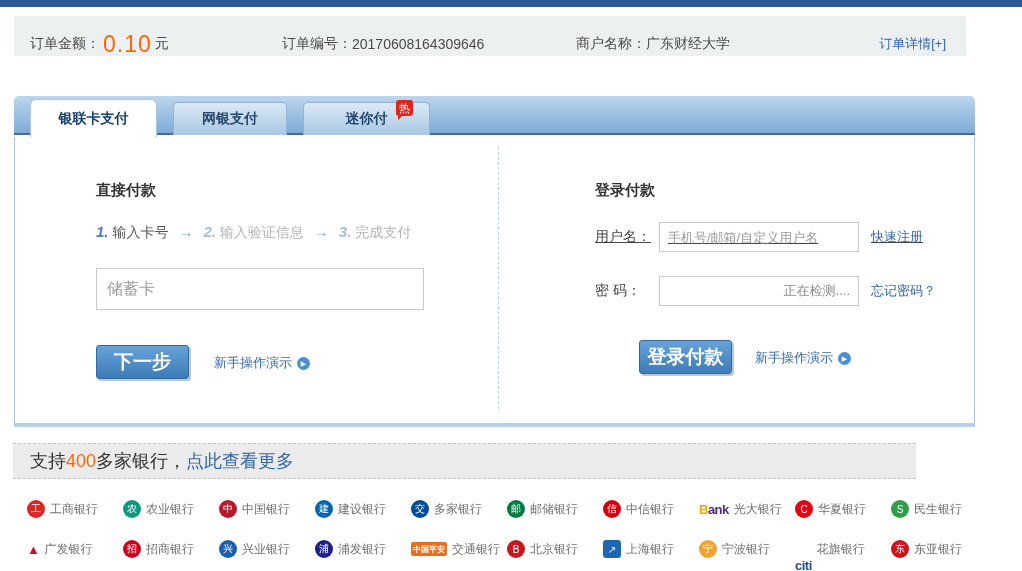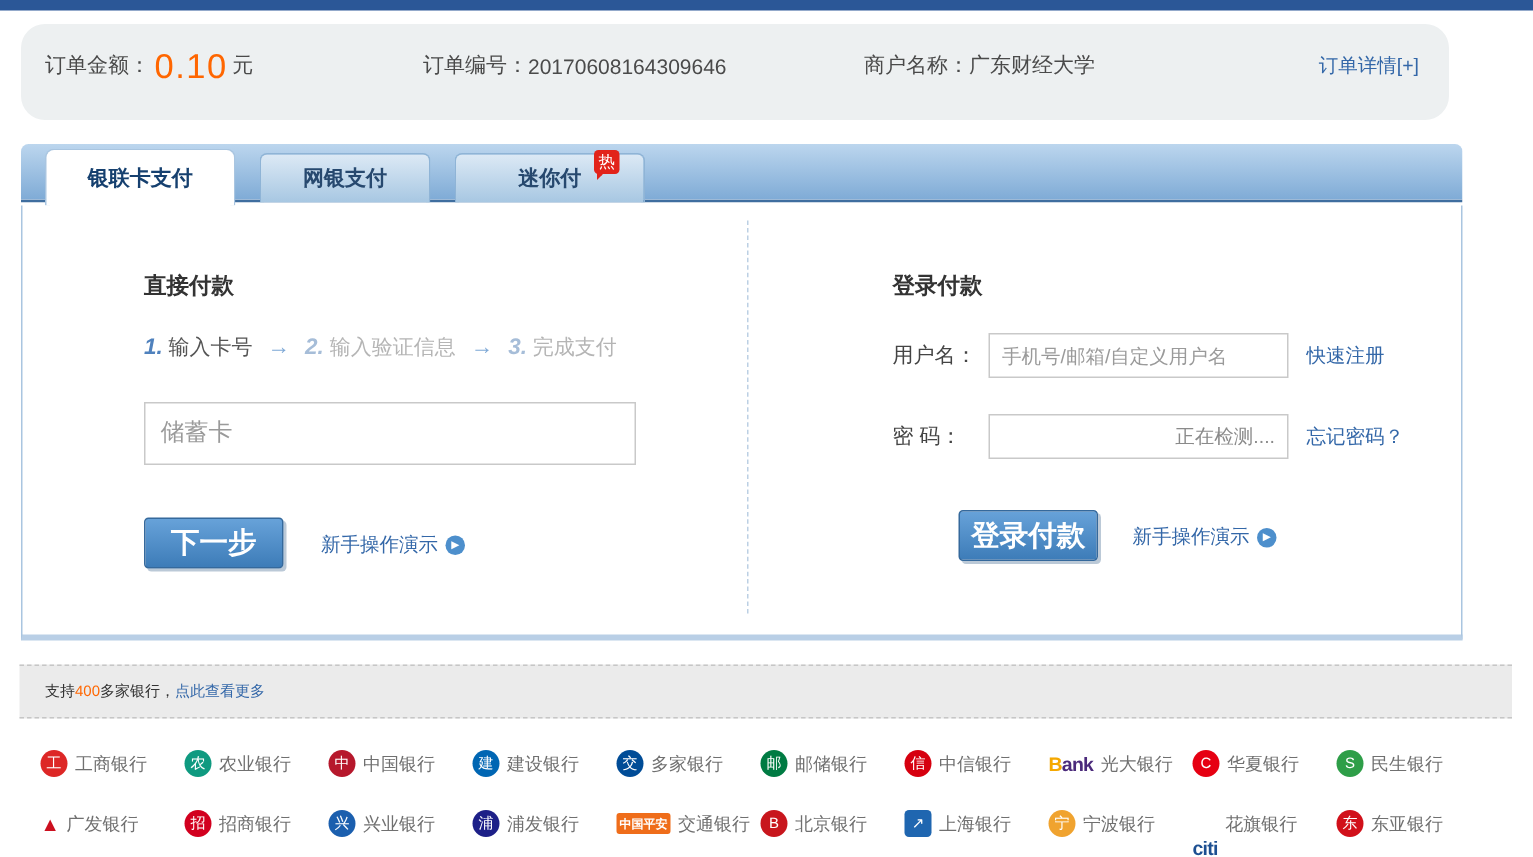--- a/index.html
+++ b/index.html
@@ -2,21 +2,21 @@
 <html><head>
 <meta charset="utf-8">
 <style>
   * { margin:0; padding:0; box-sizing:border-box; }
   html,body { width:1022px; height:571px; background:#fff; font-family:"Liberation Sans","DejaVu Sans",sans-serif; overflow:hidden; }
   .page { position:relative; width:1022px; height:571px; }
 
   .top-bar { position:absolute; left:0; top:0; width:1022px; height:7px; background:#2b5797; }
 
   
-  .order-bar { position:absolute; left:14px; top:16px; width:952px; height:64px; background:#edf0f1;border-radius:16px; }
+  .order-bar { position:absolute; left:14px; top:16px; width:952px; height:40px; background:#edf0f1; }
   .order-bar .cell { position:absolute; top:0; height:56px; display:flex; align-items:center; font-size:14px; color:#4a4a4a; }
   .cell-amount { left:16px; }
   .cell-orderno { left:268px; }
   .cell-merchant { left:562px; }
   .amount-value { color:#ff6600; font-size:23px; margin:0 3px; letter-spacing:1px; }
   .order-detail-link { position:absolute; right:20px; top:0; height:56px; display:flex; align-items:center; font-size:13px; color:#3367a8; cursor:pointer; }
 
   
   .module { position:absolute; left:14px; top:96px; width:961px; height:331px; }
   .tabbar { position:absolute; left:0; top:0; width:961px; height:39px; border-radius:5px 5px 0 0;
@@ -54,31 +54,31 @@
   .btn { border:1px solid #35699c; border-radius:3px; background:linear-gradient(#67a2d9,#3d7cb8); color:#fff; font-weight:bold; font-size:19px; cursor:pointer; box-shadow:2px 2px 0 rgba(60,100,140,.35); font-family:inherit; }
   .btn-next { position:absolute; left:81px; top:208px; width:93px; height:34px; }
   .btn-login { position:absolute; left:624px; top:203px; width:93px; height:34px; }
 
   .demo { position:absolute; display:flex; align-items:center; font-size:13px; color:#3367a8; cursor:pointer; }
   .demo-left { left:199px; top:217px; }
   .demo-right { left:740px; top:212px; }
   .play-icon { display:inline-block; width:13px; height:13px; margin-left:5px; border-radius:50%; background:#4d8fcc; color:#fff; font-size:7px; line-height:13px; text-align:center; }
 
   .form-row { position:absolute; display:flex; align-items:center; font-size:14px; color:#444; }
-  .row-user { left:580px; top:85px; }
+  .row-user { left:580px; top:85px;text-decoration:underline; }
   .row-pass { left:580px; top:139px; }
   .form-label { width:64px; }
   .form-input { width:200px; height:30px; border:1px solid #c9c9c9; font-size:13px; padding:0 8px; outline:none; color:#555; font-family:inherit; }
   .form-input::placeholder { color:#9a9a9a; }
   .checking { text-align:right; color:#8a8a8a; }
   .side-link { margin-left:12px; font-size:13px; color:#3367a8; cursor:pointer; white-space:nowrap; }
 
   
-  .support-bar { position:absolute; left:13px; top:443px; width:995px; height:36px; background:#ebebeb;
-                 border-top:1px dashed #c6c6c6; border-bottom:1px dashed #c6c6c6; display:flex; align-items:center; font-size:10px; color:#333; padding-left:17px; }
+  .support-bar { position:absolute; left:13px; top:443px; width:903px; height:36px; background:#ebebeb;
+                 border-top:1px dashed #c6c6c6; border-bottom:1px dashed #c6c6c6; display:flex; align-items:center; font-size:18px; color:#333; padding-left:17px; }
   .support-count { color:#ff6600; }
   .support-link { color:#3367a8; cursor:pointer; }
 
   
   .bank-row { position:absolute; left:27px; width:980px; height:30px; display:flex; }
   .bank-row-1 { top:494px; }
   .bank-row-2 { top:534px; }
   .bank-item { width:96px; display:flex; align-items:center; cursor:pointer; }
   .bank-icon { display:inline-flex; width:18px; height:18px; border-radius:50%; color:#fff; font-size:10px; align-items:center; justify-content:center; flex:0 0 auto; }
   .bank-icon-wide { display:inline-flex; height:14px; padding:0 2px; border-radius:2px; color:#fff; font-size:8px; align-items:center; justify-content:center; flex:0 0 auto; font-weight:bold; }

